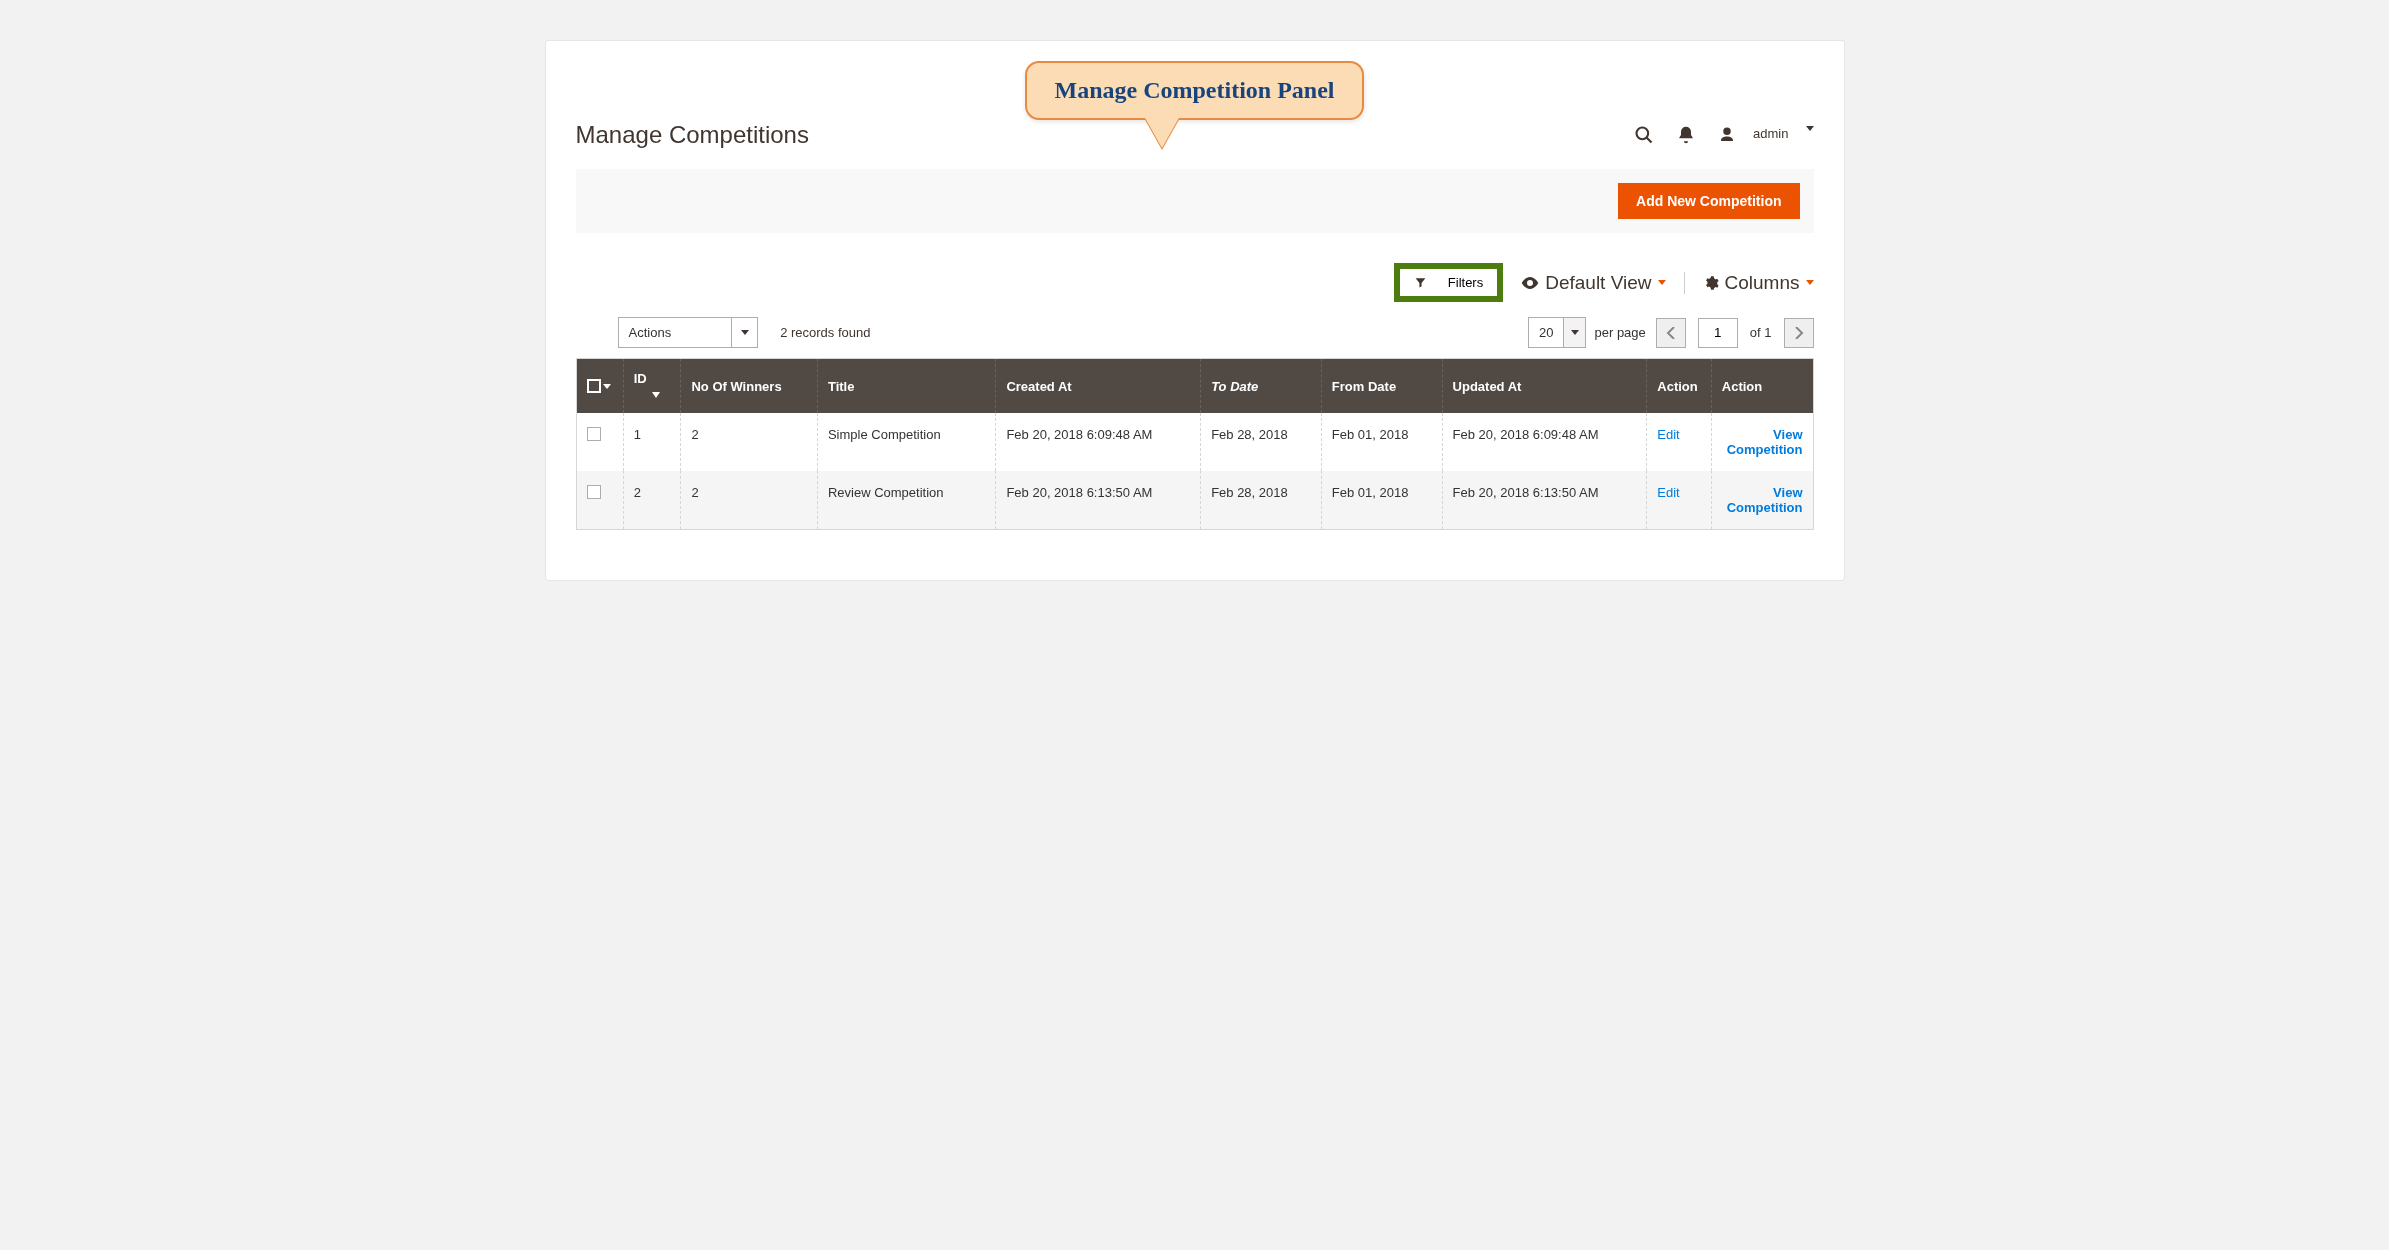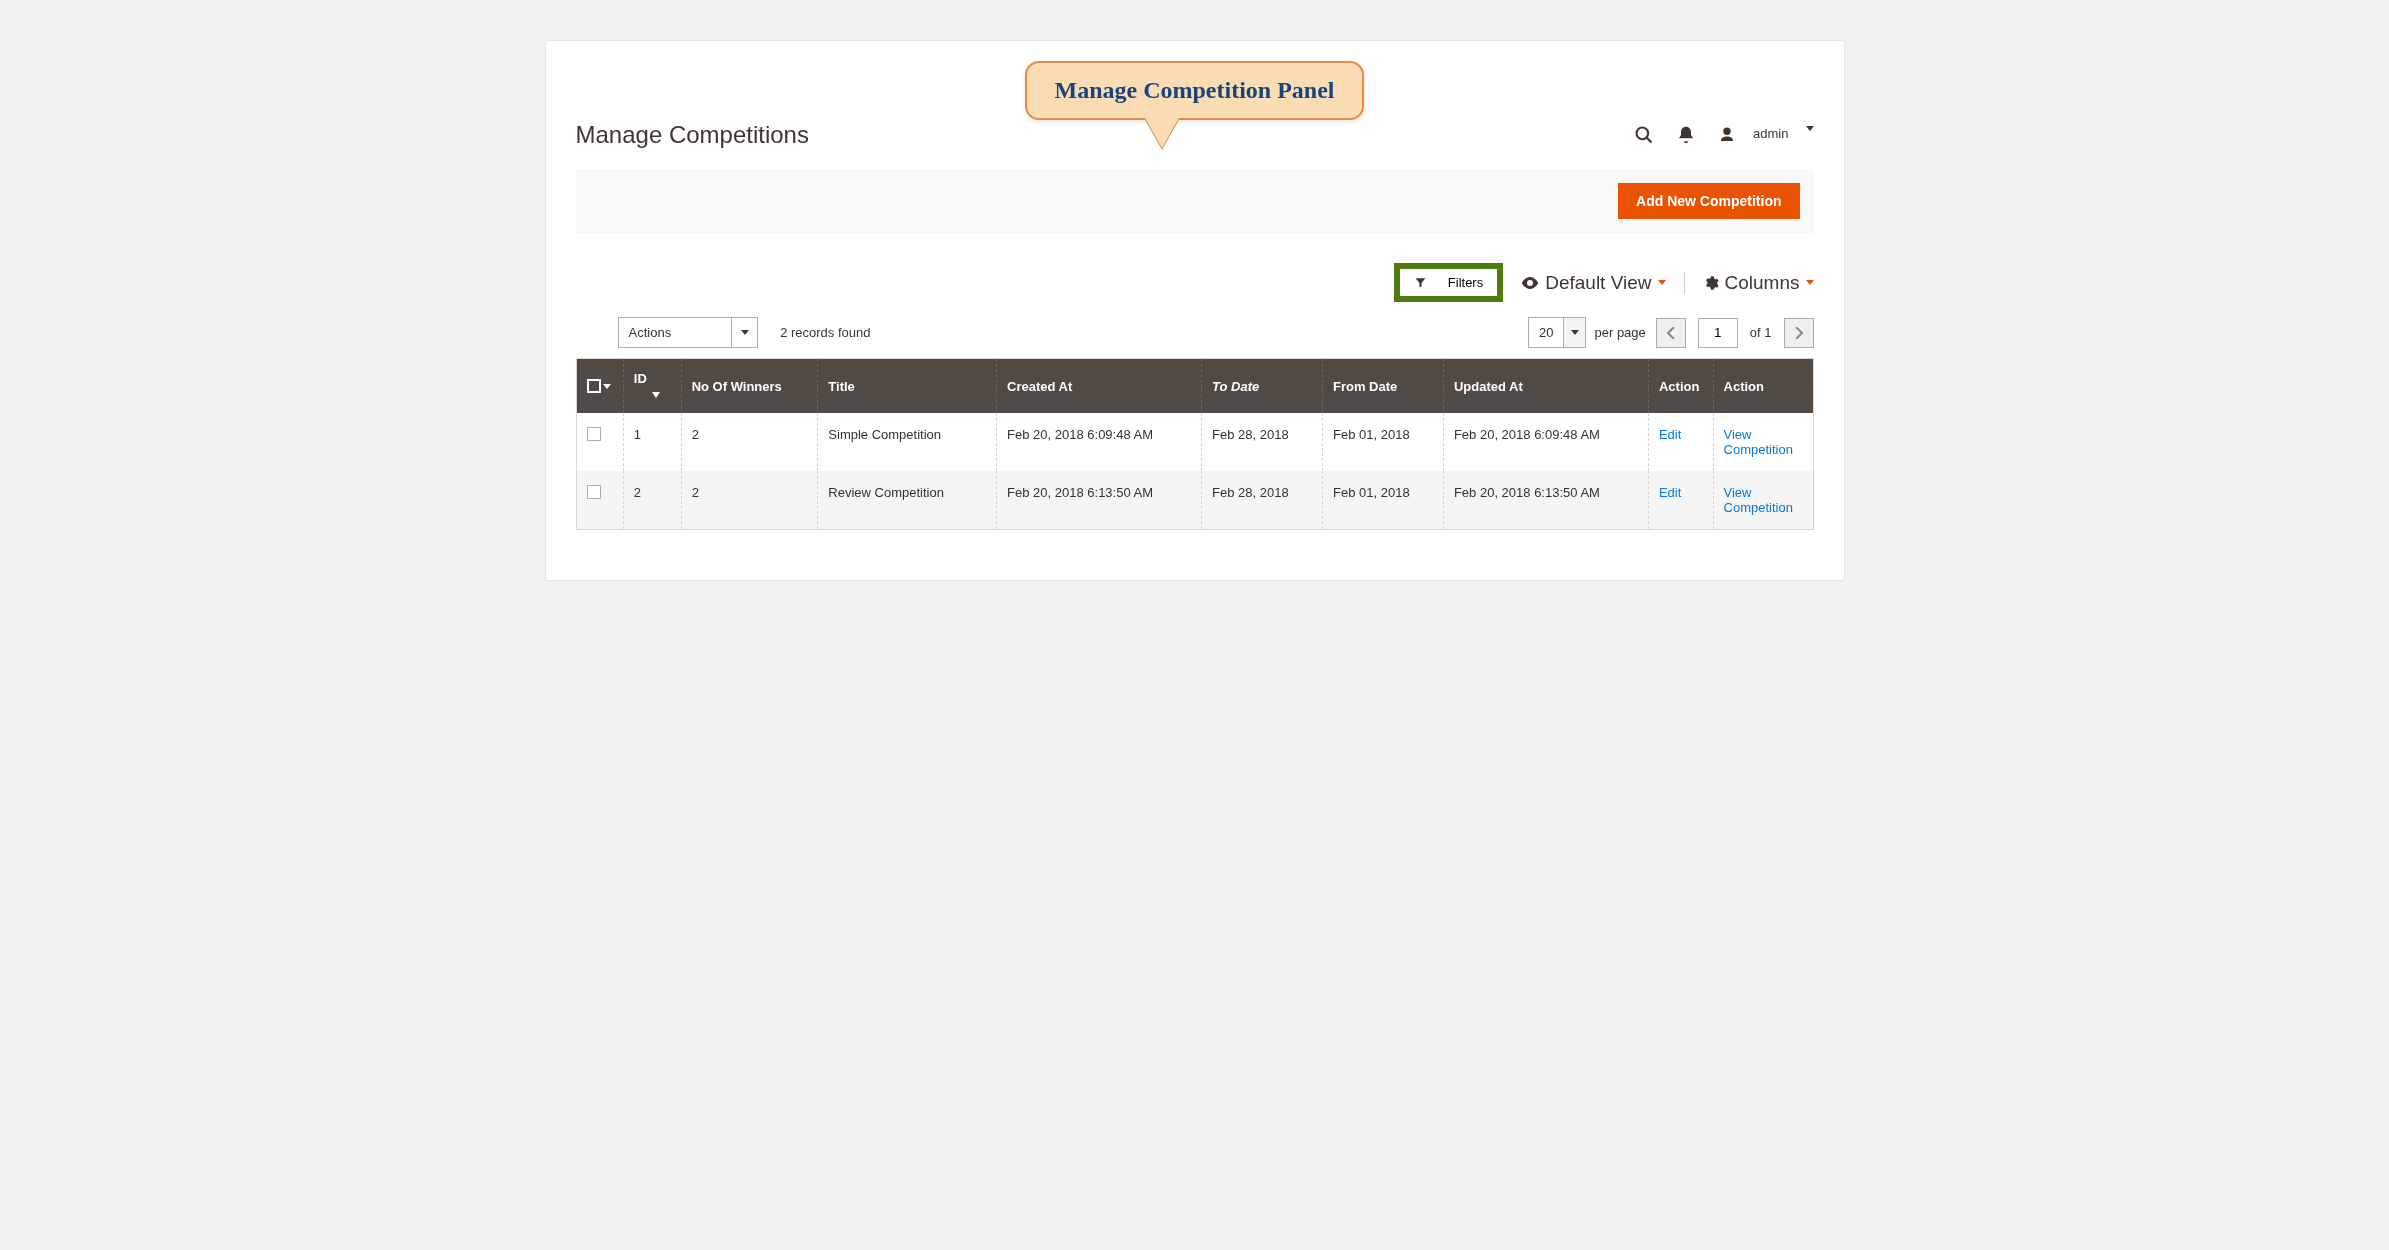--- a/index.html
+++ b/index.html
@@ -208,21 +208,21 @@
     font-size: 13px;
     color: #333;
     vertical-align: top;
   }
   table.grid tbody td:last-child { border-right:none; }
   table.grid tbody tr:nth-child(even) td { background: #f5f5f5; }
   .row-checkbox {
     width: 14px; height: 14px; border: 1px solid #adadad; background:#fff; display:inline-block;
   }
   .link { color: #007bdb; cursor: pointer; }
-  .link.center { display:block; text-align:left; }
+  .link.center { display:block; text-align:right;font-weight:bold; }
   
   .callout {
     position: absolute;
     background: #fcdcb5;
     border: 2px solid #e78b43;
     border-radius: 14px;
     padding: 14px 28px;
     color: #18447e;
     font-family: Georgia, 'Times New Roman', serif;
     font-size: 24px;

